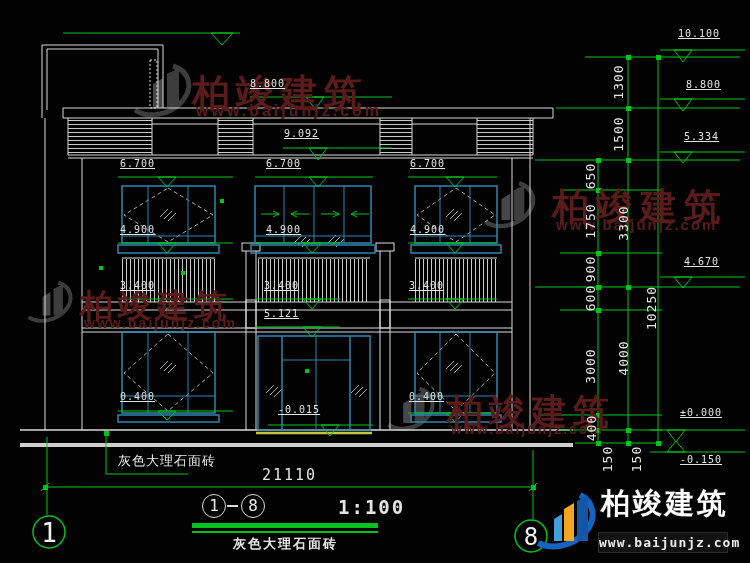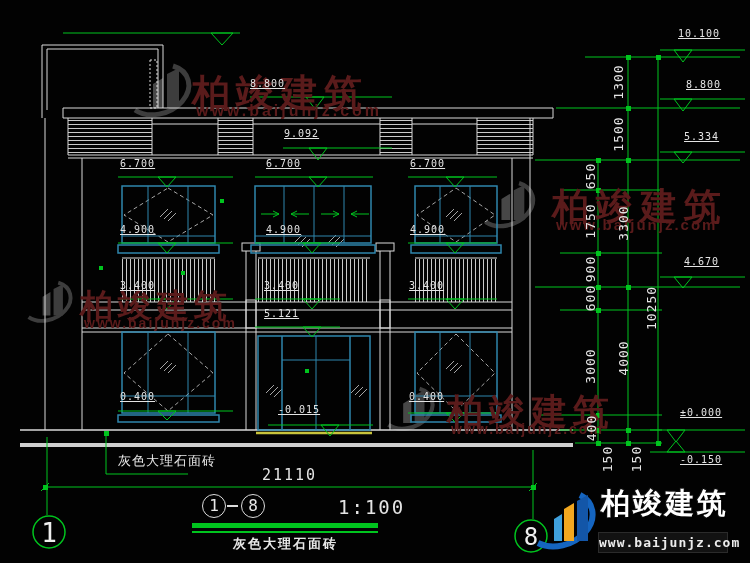--- a/index.html
+++ b/index.html
@@ -14,21 +14,21 @@
   .hdim{font-size:15px;letter-spacing:2px;}
   .hhatch{position:absolute;background:repeating-linear-gradient(to bottom,#c9c9c9 0px,#c9c9c9 1px,transparent 1px,transparent 4px);}
   .vhatch{position:absolute;background:repeating-linear-gradient(to right,#c9c9c9 0px,#c9c9c9 1px,transparent 1px,transparent 4px);}
   .wm{position:absolute;color:#5a1b1b;font-weight:bold;white-space:nowrap;
       font-family:"Liberation Sans",sans-serif;}
   .axisnum{position:absolute;color:#efefef;transform:translate(-50%,-50%);}
   .tcircle{position:absolute;width:22px;height:22px;border:1.5px solid #dcdcdc;border-radius:50%;
            color:#e8e8e8;font-size:16px;text-align:center;line-height:22px;}
   .tdash{position:absolute;width:11px;height:2px;background:#dcdcdc;}
   #title-name{font-size:25px;letter-spacing:5px;color:#e8e8e8;font-family:"Liberation Sans",sans-serif;font-weight:bold;}
-  #title-scale{font-size:19px;letter-spacing:2px;}
+  #title-scale{font-size:19px;letter-spacing:2px;font-weight:bold;}
   #note{font-size:13px;letter-spacing:2px;color:#e8e8e8;font-family:"Liberation Sans",sans-serif;font-weight:bold;}
   #material{font-size:13px;letter-spacing:1px;color:#e8e8e8;font-family:Liberation Sans, sans-serif;}
   #logo-brand{font-size:29px;font-weight:bold;letter-spacing:3px;color:#fff;
       font-family:"Liberation Sans",sans-serif;
       text-shadow:2px 2px 0 #000,-1px -1px 0 #111,1px -1px 0 #111,-1px 1px 0 #111;}
   #logo-urlbar{position:absolute;left:598px;top:532px;width:128px;height:19px;background:#121212;
       border:1px solid #2b2b2b;}
   #logo-url{font-size:13px;font-weight:bold;letter-spacing:1px;color:#ececec;text-align:center;width:128px;top:2px;left:0;position:absolute;}
 </style>
 </head>

